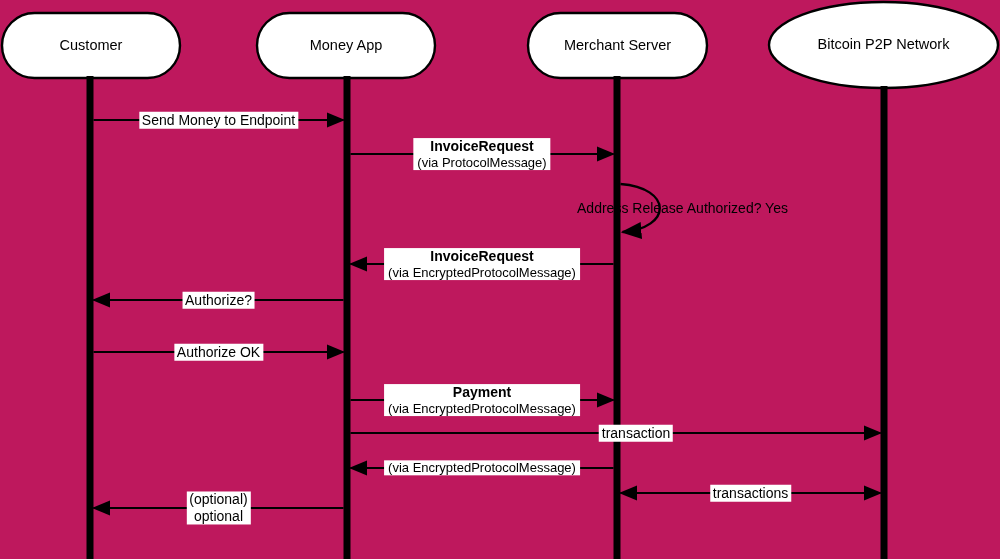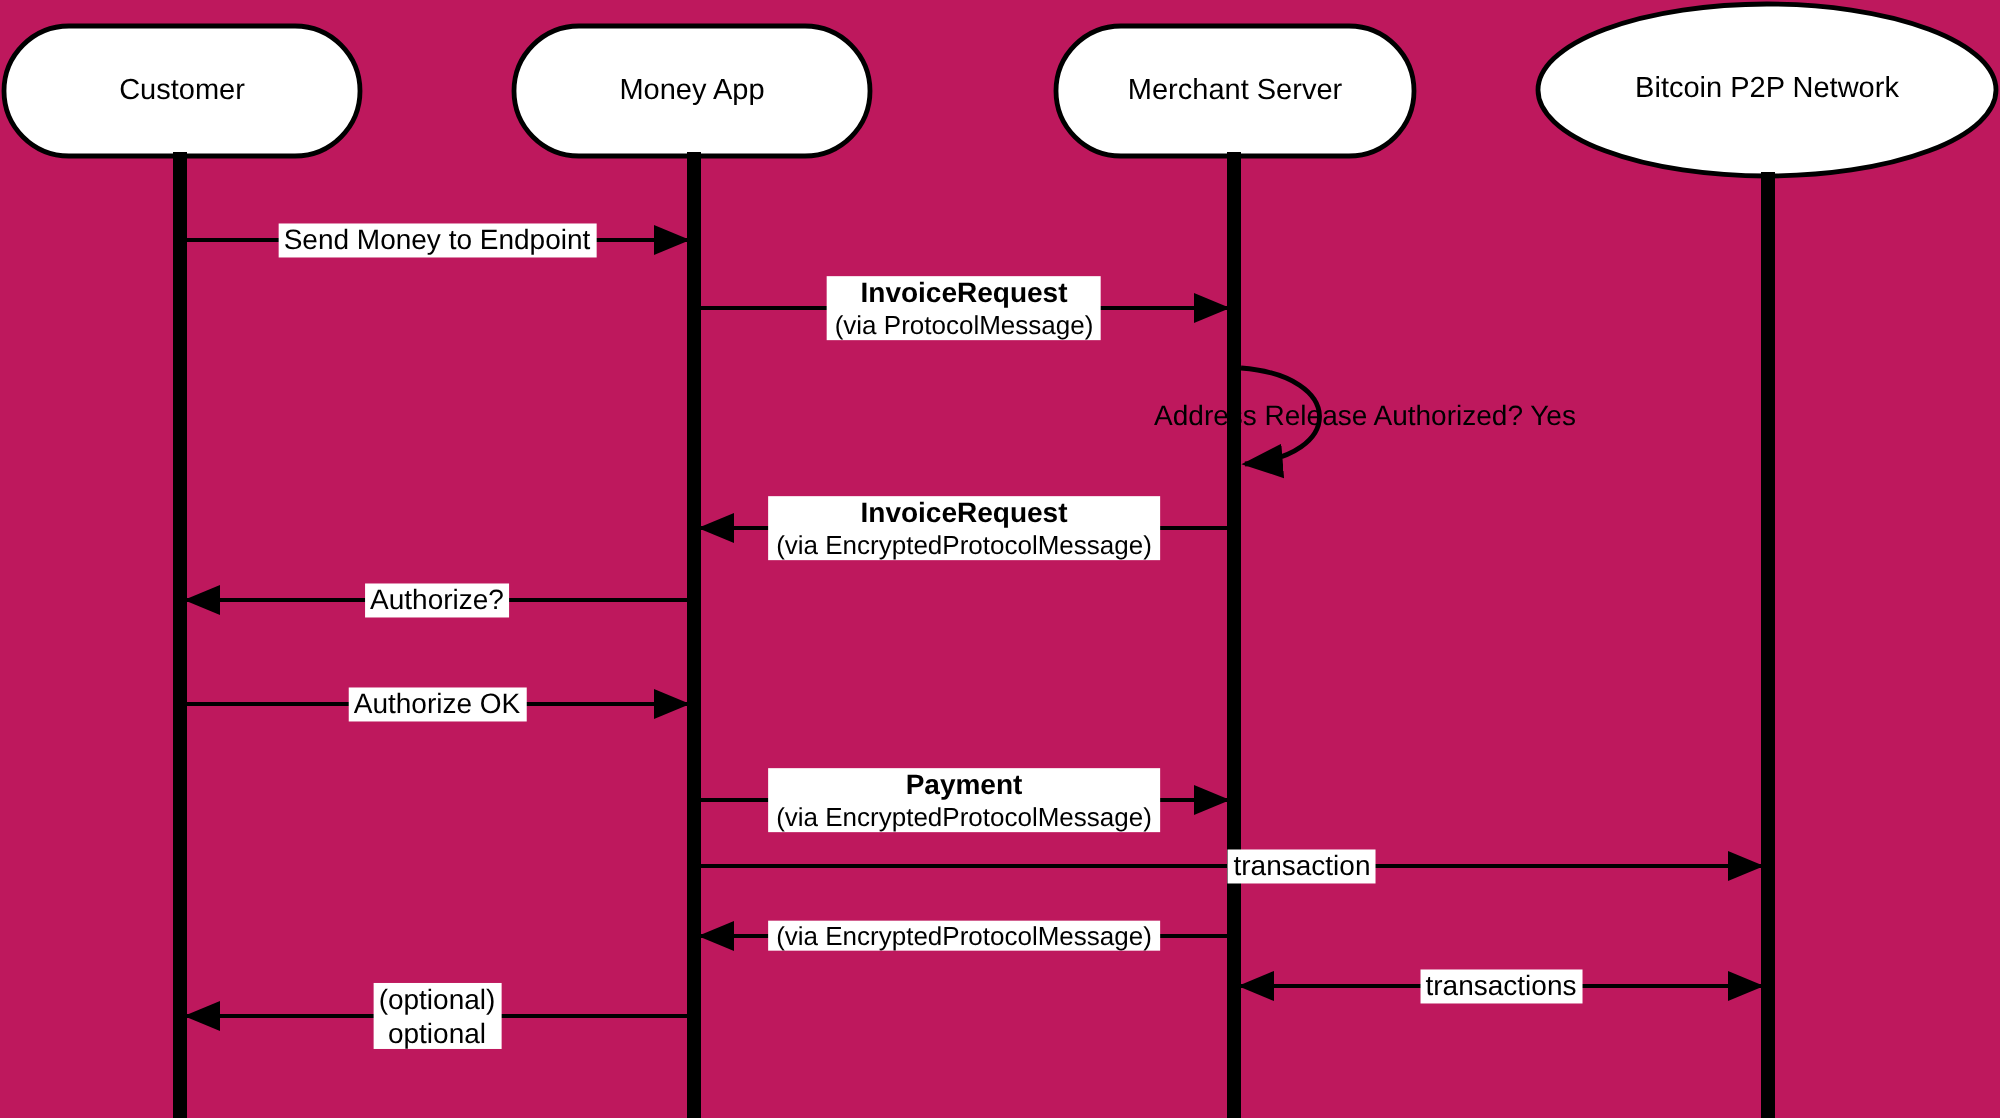--- a/index.html
+++ b/index.html
@@ -149,21 +149,21 @@
       <div class="msg-label stacked" style="left: 482px; top: 264px;">
         <span class="primary">InvoiceRequest</span>
         <span class="secondary">(via EncryptedProtocolMessage)</span>
       </div>
       <div class="msg-label single" style="left: 218.5px; top: 300px;">Authorize?</div>
       <div class="msg-label single" style="left: 218.5px; top: 352px;">Authorize OK</div>
       <div class="msg-label stacked" style="left: 482px; top: 400px;">
         <span class="primary">Payment</span>
         <span class="secondary">(via EncryptedProtocolMessage)</span>
       </div>
-      <div class="msg-label single" style="left: 651px; top: 433px; text-align: center;">transaction</div>
+      <div class="msg-label single" style="left: 636px; top: 433px; text-align: center;">transaction</div>
       <div class="msg-label stacked" style="left: 482px; top: 468px;">
         <span class="secondary">(via EncryptedProtocolMessage)</span>
       </div>
       <div class="msg-label single" style="left: 750.5px; top: 493px;">transactions</div>
       <div class="msg-label plain-two" style="left: 218.5px; top: 508px;">
         <span class="line-a">(optional)</span>
         <span class="line-b">optional</span>
       </div>
     </div>
 </div>

